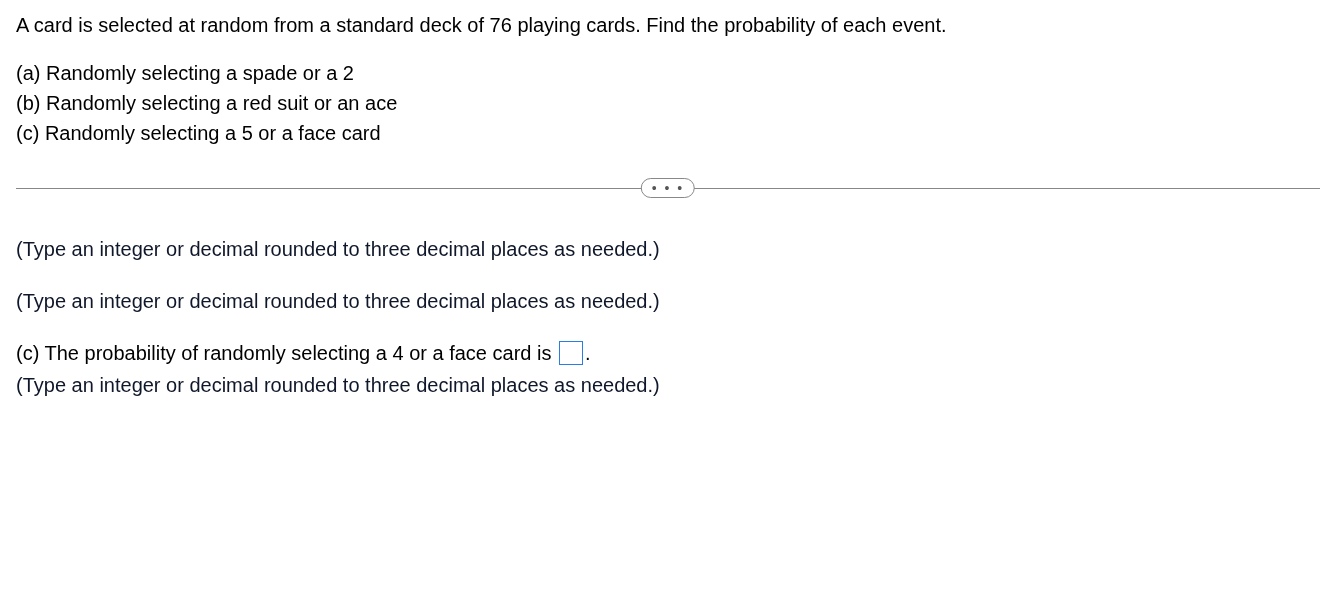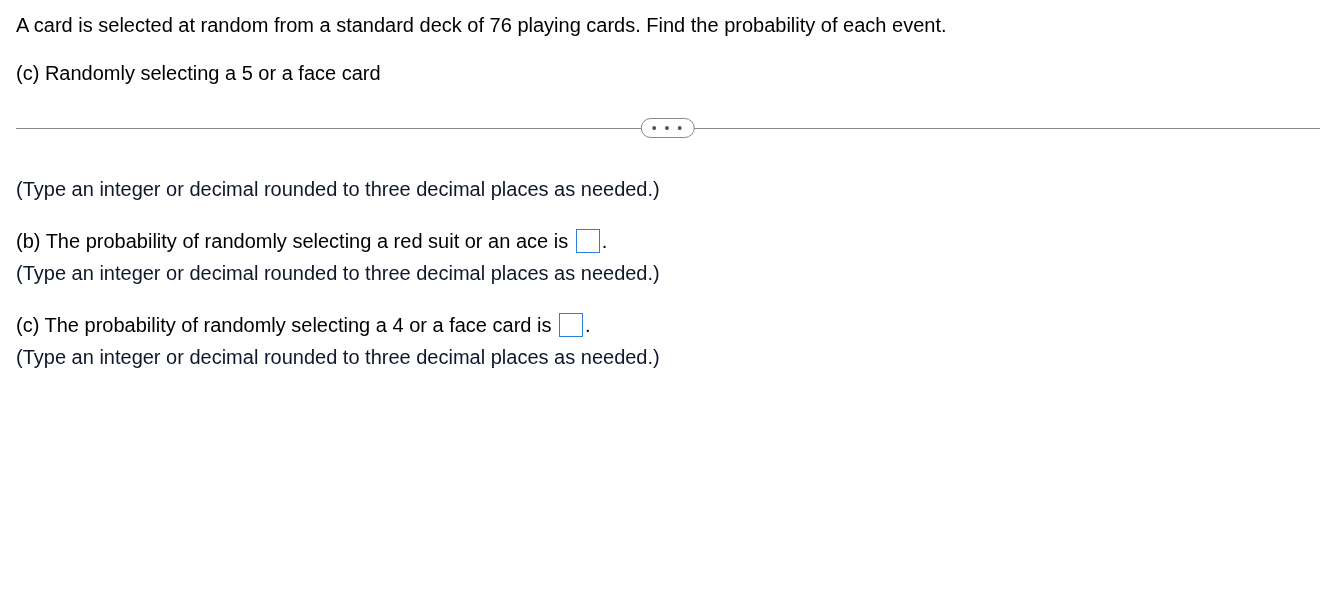--- a/index.html
+++ b/index.html
@@ -79,36 +79,35 @@
       position: relative;
       top: -2px;
     }
   </style>
 </head>
 <body>
 
 <div class="question-intro">A card is selected at random from a standard deck of 76 playing cards. Find the probability of each event.</div>
 
 <div class="question-parts">
+  <div>(a) Randomly selecting a spade or a 2</div>
+  <div>(b) Randomly selecting a red suit or an ace</div>
   <div>(c) Randomly selecting a 5 or a face card</div>
 </div>
 
 <div class="divider-wrap">
   <div class="divider-line"></div>
   <div class="divider-pill">• • •</div>
 </div>
 
 <div class="answer-block">
   <div class="hint-line">(Type an integer or decimal rounded to three decimal places as needed.)</div>
 </div>
 
 <div class="answer-block">
-  <div class="answer-line">
-    <span>(b) The probability of randomly selecting a red suit or an ace is </span><input type="text" class="input-box" style=""><span>.</span>
-  </div>
   <div class="hint-line">(Type an integer or decimal rounded to three decimal places as needed.)</div>
 </div>
 
 <div class="answer-block">
   <div class="answer-line">
     <span>(c) The probability of randomly selecting a 4 or a face card is </span><input type="text" class="input-box" style=""><span>.</span>
   </div>
   <div class="hint-line">(Type an integer or decimal rounded to three decimal places as needed.)</div>
 </div>
 

